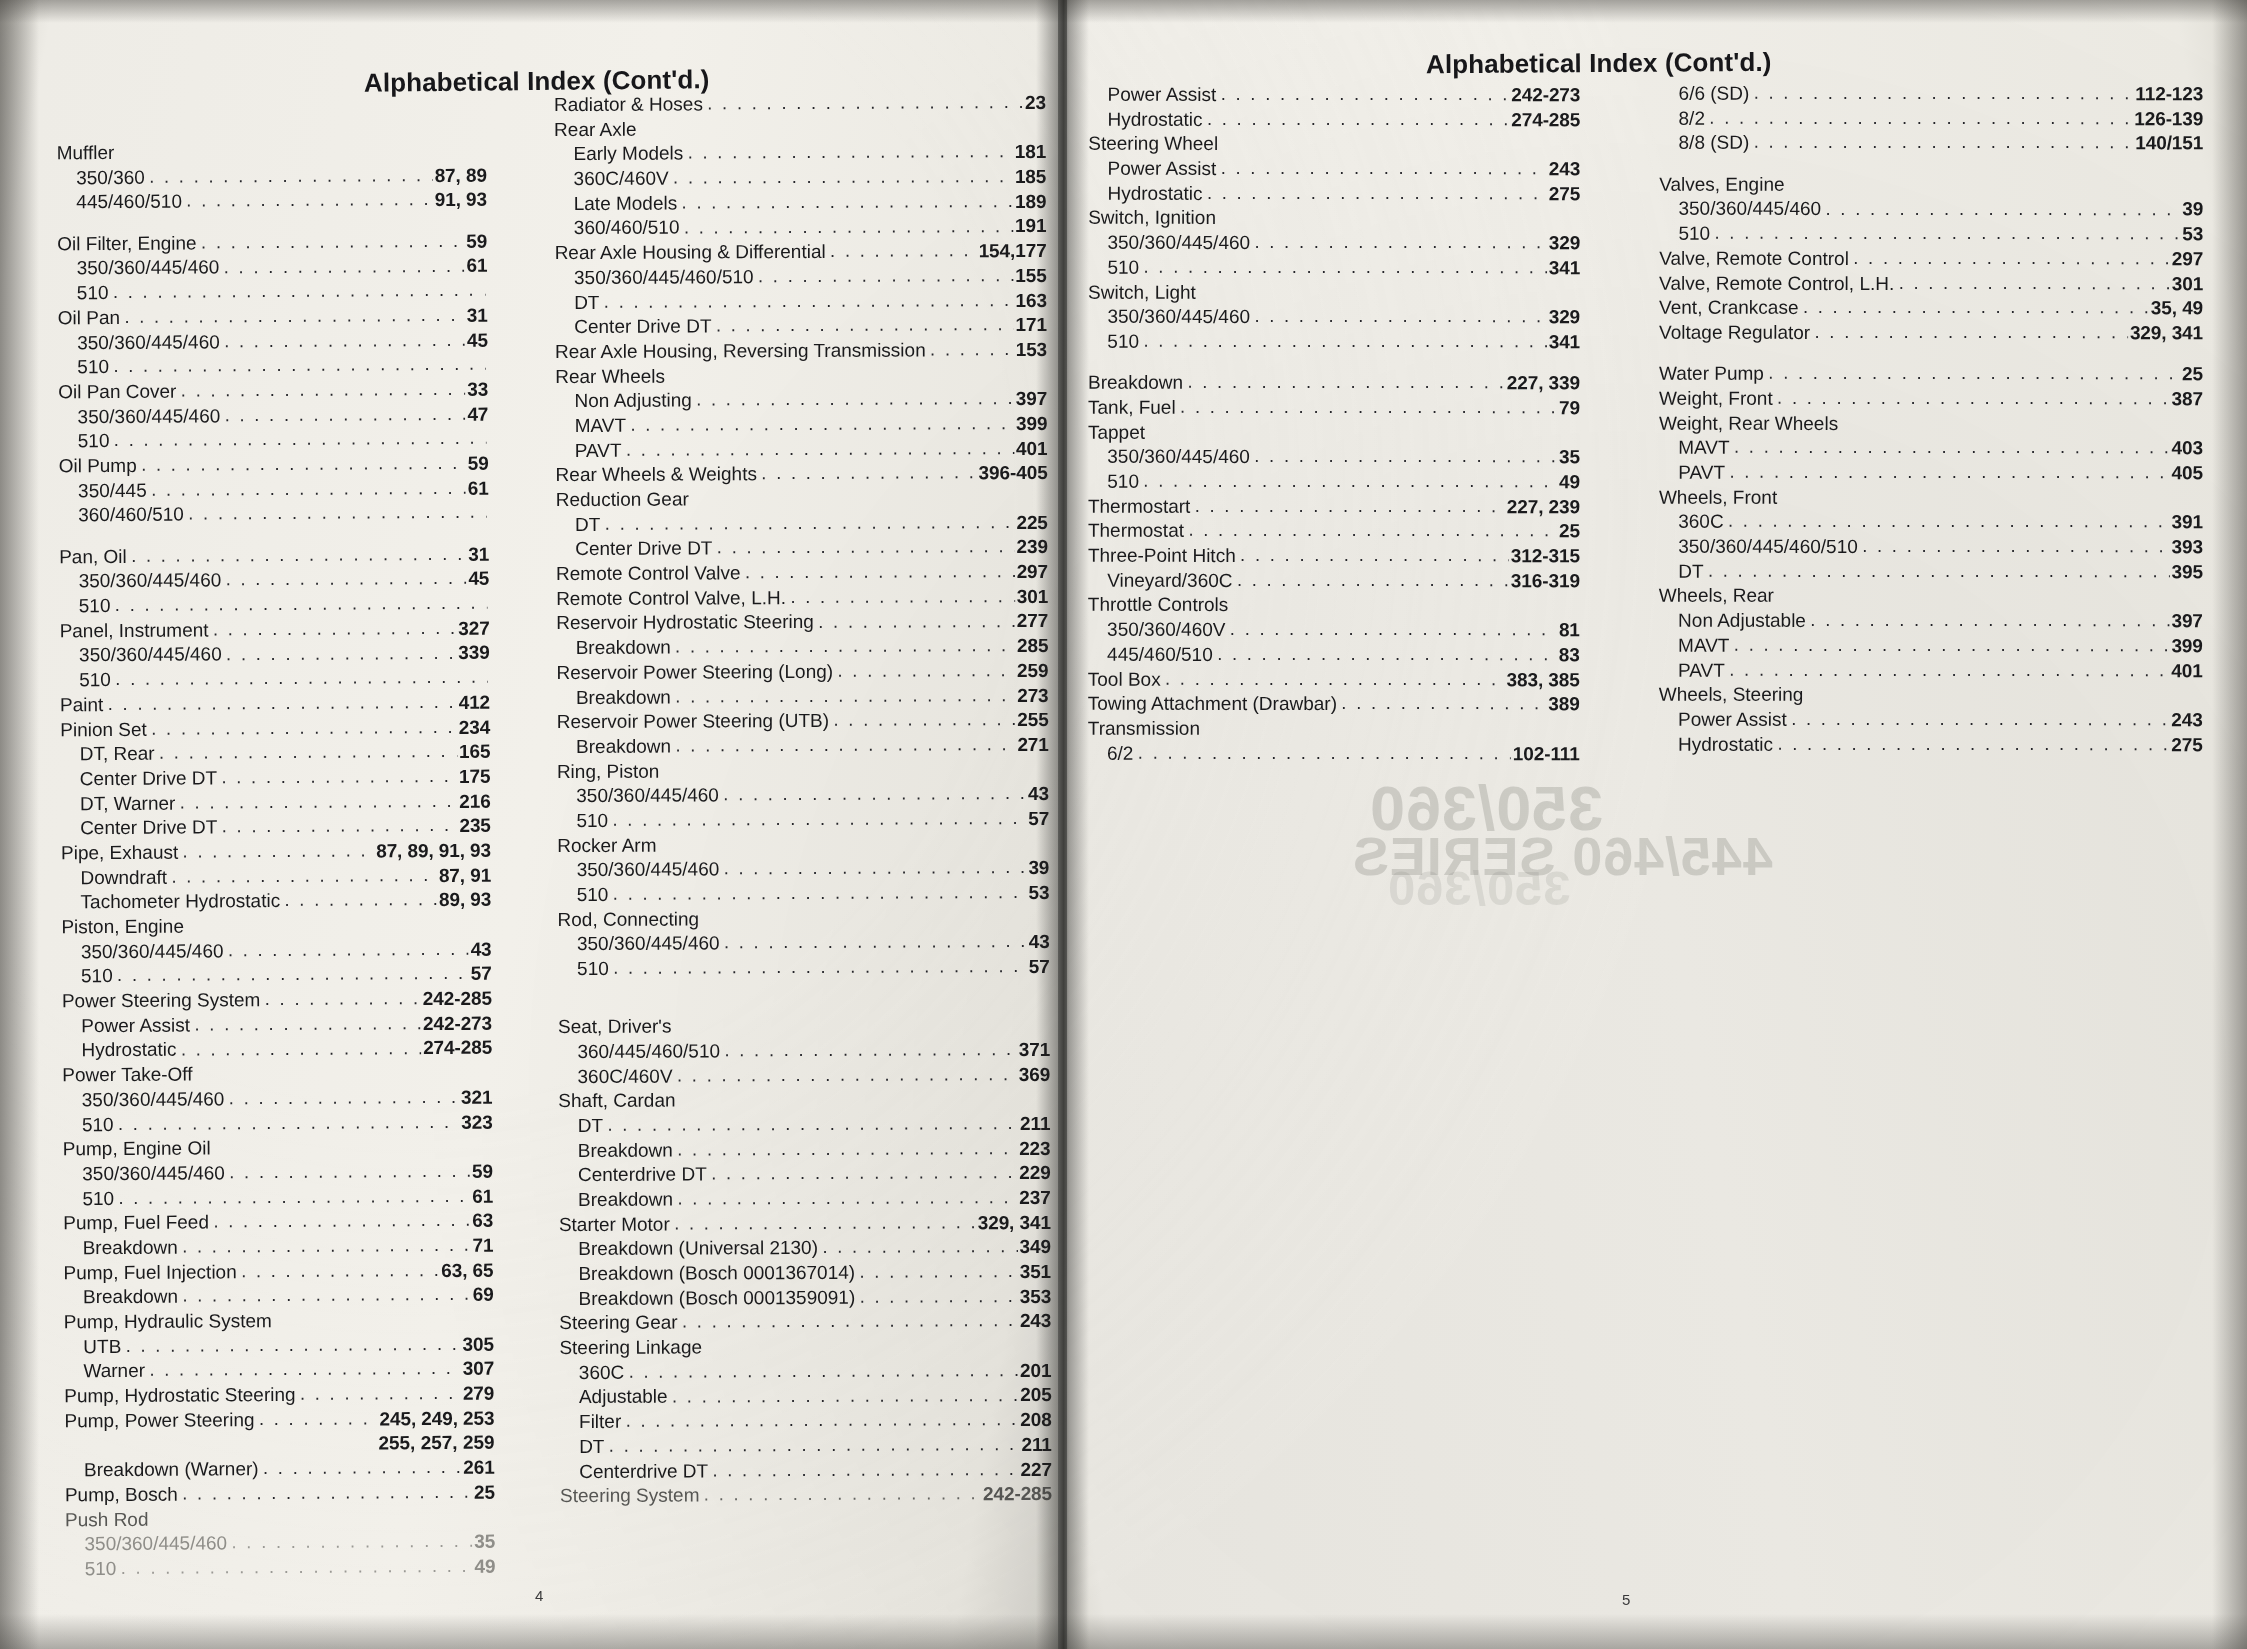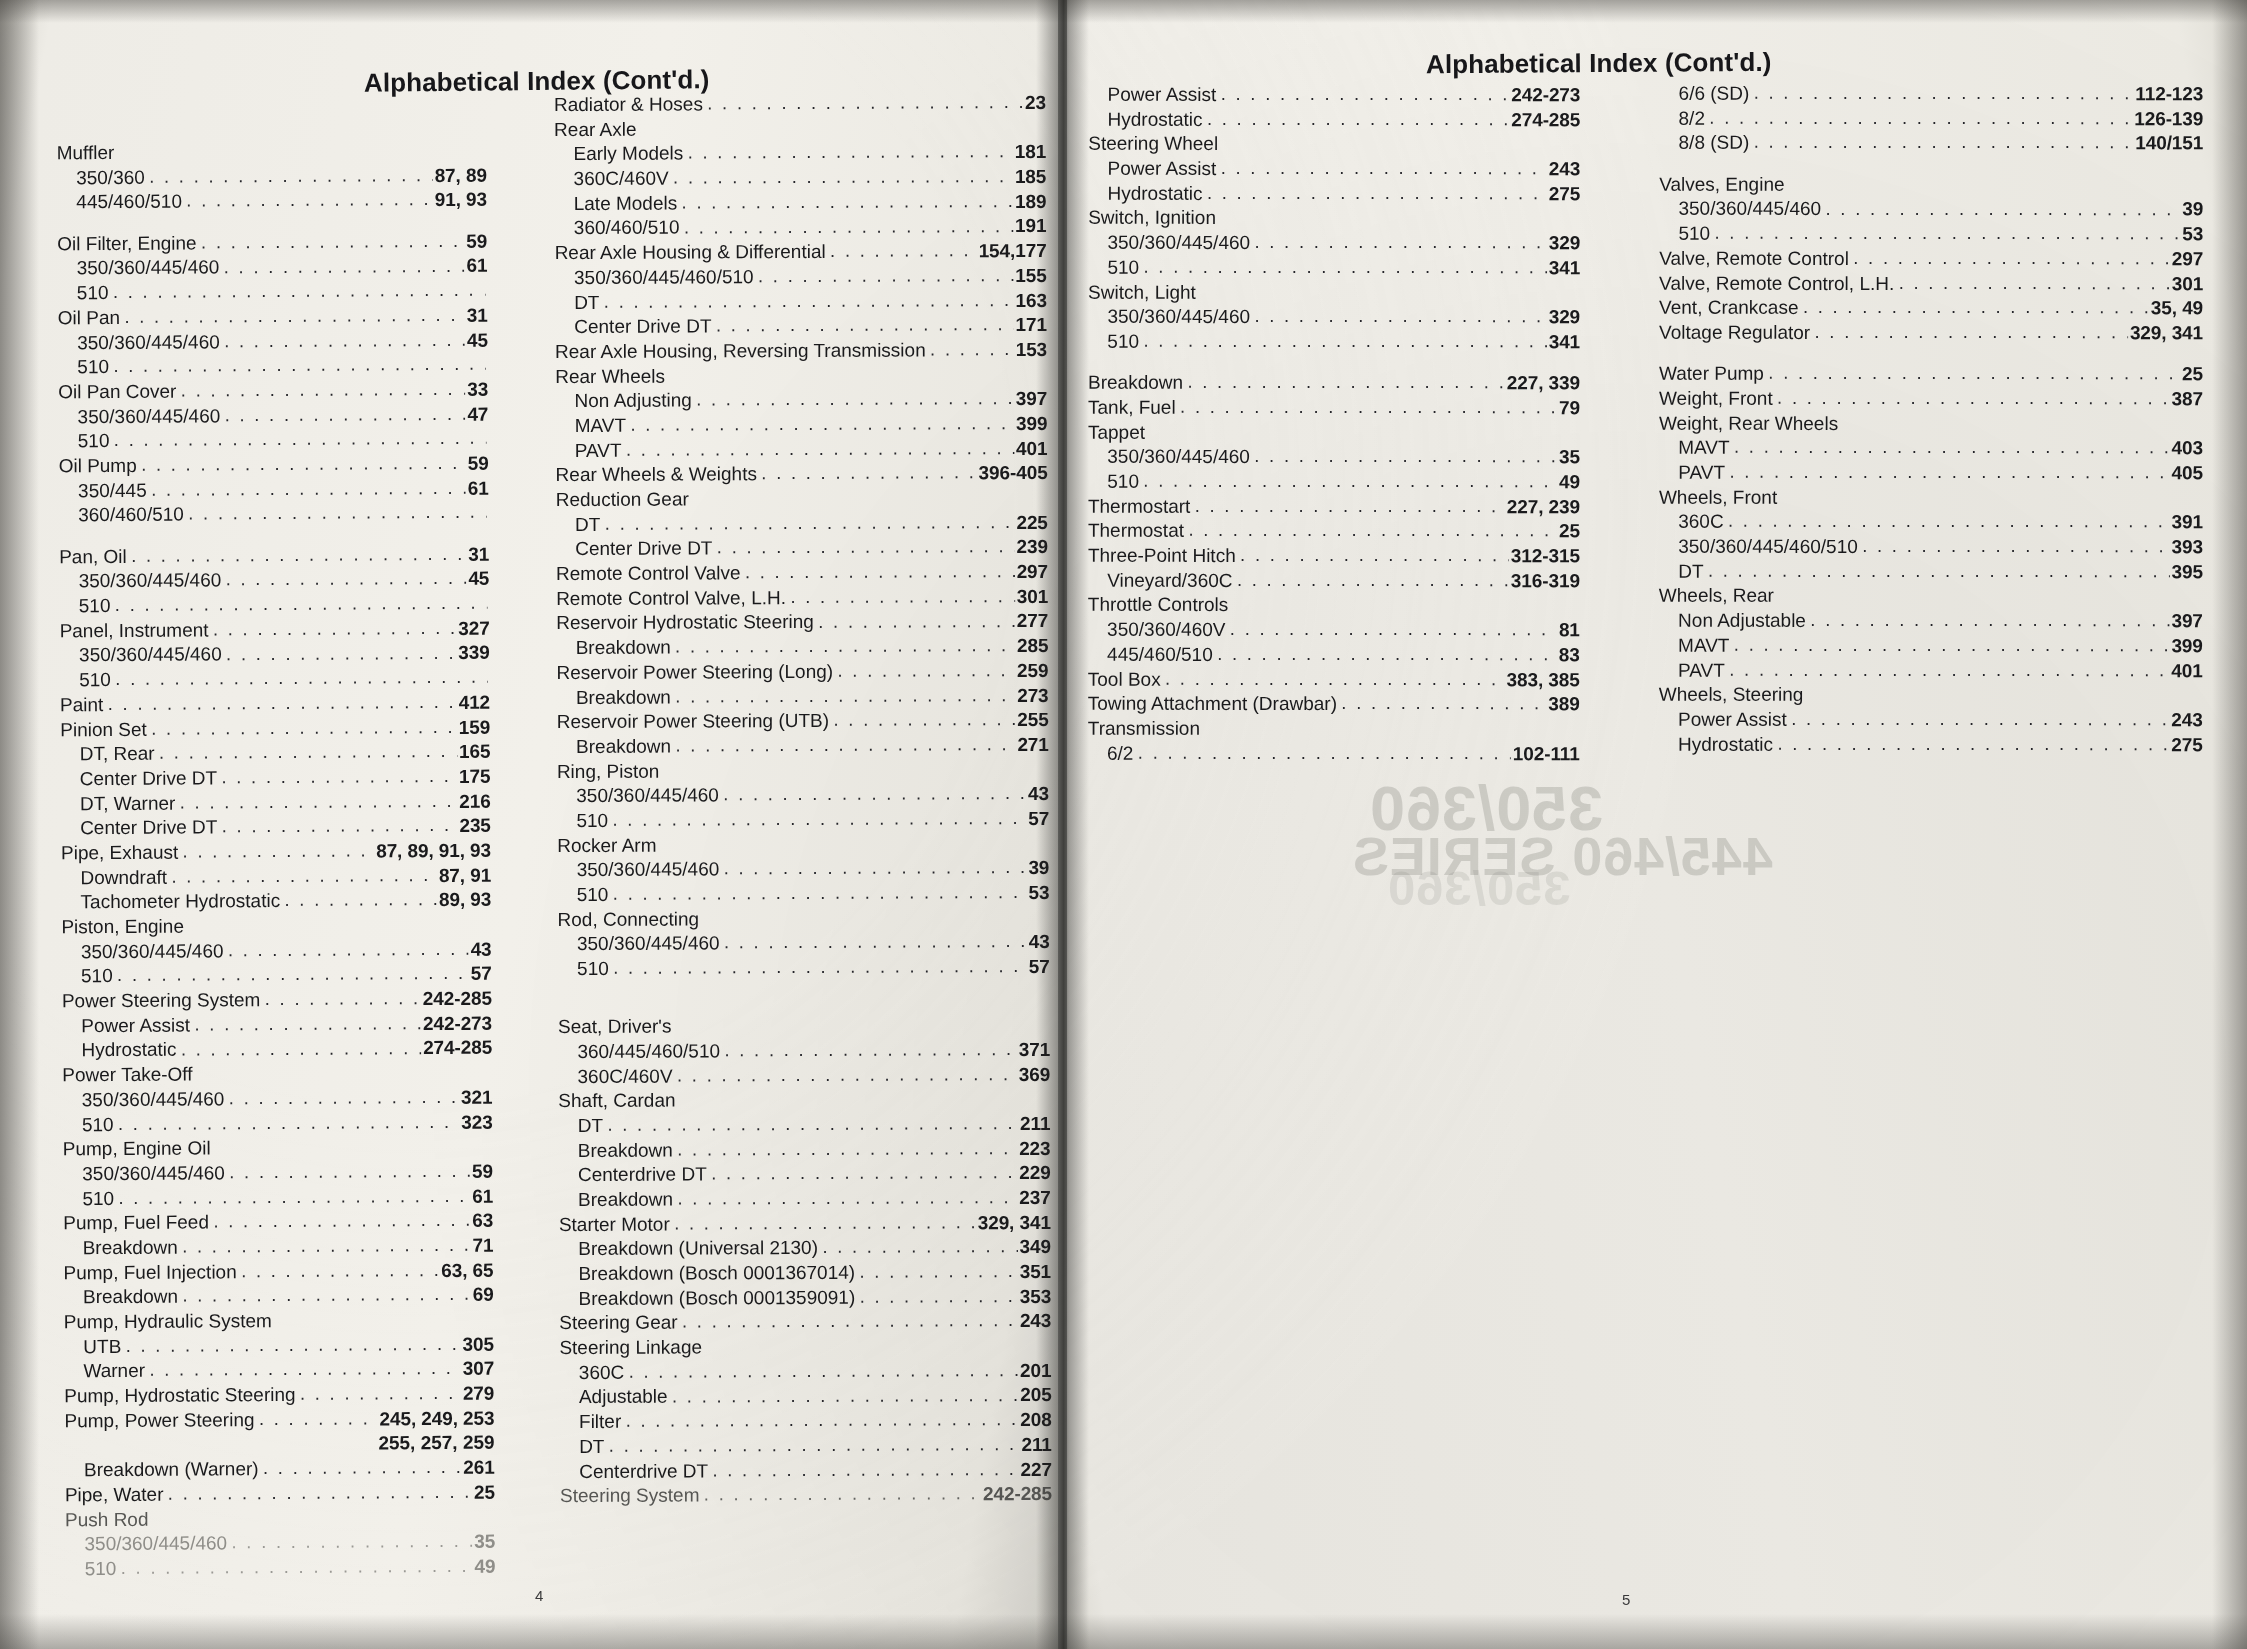--- a/index.html
+++ b/index.html
@@ -290,21 +290,21 @@
         <span class="pg"></span>
       </div>
       <div class="entry lvl0">
         <span class="lbl">Paint</span>
         <span class="leader">. . . . . . . . . . . . . . . . . . . . . . . . . . . . . . . . . . . . . . . . . . . . . . . . . . . . . . . . . . . . . . . . . . . . . . . . . . . . . . . . . . . . . . . . . . </span>
         <span class="pg">412</span>
       </div>
       <div class="entry lvl0">
         <span class="lbl">Pinion Set</span>
         <span class="leader">. . . . . . . . . . . . . . . . . . . . . . . . . . . . . . . . . . . . . . . . . . . . . . . . . . . . . . . . . . . . . . . . . . . . . . . . . . . . . . . . . . . . . . . . . . </span>
-        <span class="pg">159</span>
+        <span class="pg">234</span>
       </div>
       <div class="entry lvl1">
         <span class="lbl">DT, Rear</span>
         <span class="leader">. . . . . . . . . . . . . . . . . . . . . . . . . . . . . . . . . . . . . . . . . . . . . . . . . . . . . . . . . . . . . . . . . . . . . . . . . . . . . . . . . . . . . . . . . . </span>
         <span class="pg">165</span>
       </div>
       <div class="entry lvl1">
         <span class="lbl">Center Drive DT</span>
         <span class="leader">. . . . . . . . . . . . . . . . . . . . . . . . . . . . . . . . . . . . . . . . . . . . . . . . . . . . . . . . . . . . . . . . . . . . . . . . . . . . . . . . . . . . . . . . . . </span>
         <span class="pg">175</span>
@@ -437,21 +437,21 @@
       </div>
       <div class="cont">
         <span class="pg">255, 257, 259</span>
       </div>
       <div class="entry lvl1">
         <span class="lbl">Breakdown (Warner)</span>
         <span class="leader">. . . . . . . . . . . . . . . . . . . . . . . . . . . . . . . . . . . . . . . . . . . . . . . . . . . . . . . . . . . . . . . . . . . . . . . . . . . . . . . . . . . . . . . . . . </span>
         <span class="pg">261</span>
       </div>
       <div class="entry lvl0">
-        <span class="lbl">Pipe, Water</span>
+        <span class="lbl">Pump, Bosch</span>
         <span class="leader">. . . . . . . . . . . . . . . . . . . . . . . . . . . . . . . . . . . . . . . . . . . . . . . . . . . . . . . . . . . . . . . . . . . . . . . . . . . . . . . . . . . . . . . . . . </span>
         <span class="pg">25</span>
       </div>
       <div class="entry lvl0 no-pg semi-faded">
         <span class="lbl">Push Rod</span>
         <span class="pg"></span>
       </div>
       <div class="entry lvl1 faded">
         <span class="lbl">350/360/445/460</span>
         <span class="leader">. . . . . . . . . . . . . . . . . . . . . . . . . . . . . . . . . . . . . . . . . . . . . . . . . . . . . . . . . . . . . . . . . . . . . . . . . . . . . . . . . . . . . . . . . . </span>

